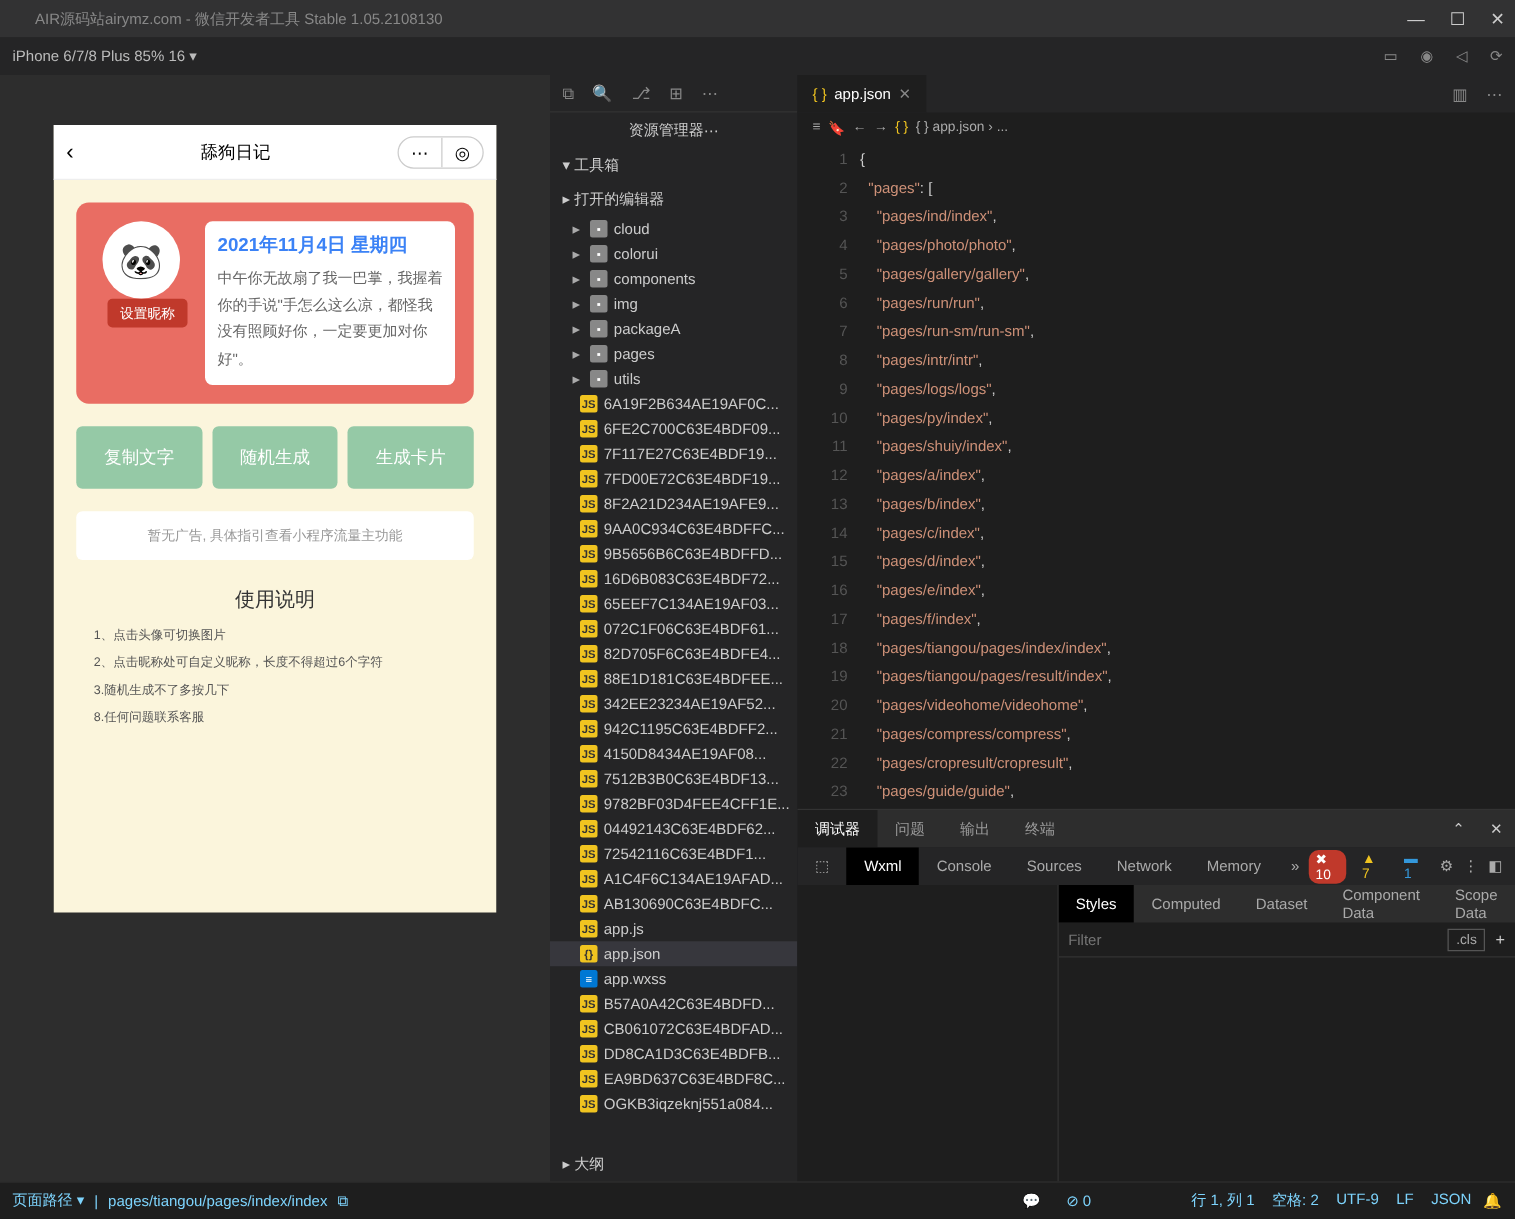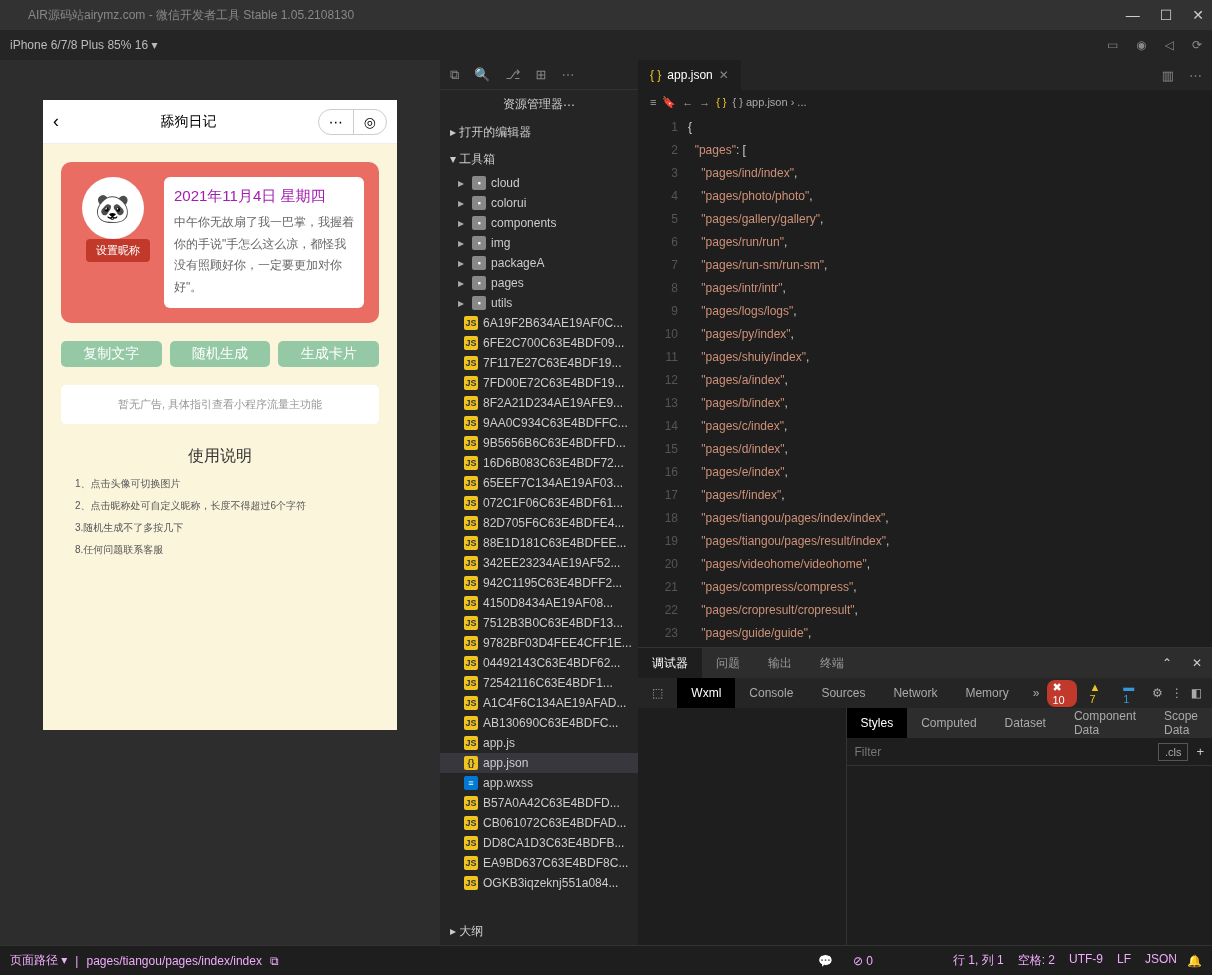--- a/index.html
+++ b/index.html
@@ -18,25 +18,25 @@
 .phone-status{height:20px;background:#fff;display:flex;align-items:center;justify-content:space-between;padding:0 10px;font-size:11px;color:#000}
 .phone-nav{height:44px;background:#fff;display:flex;align-items:center;justify-content:space-between;padding:0 10px;color:#000;border-bottom:1px solid #eee}
 .phone-nav .back{font-size:18px}
 .phone-nav .ptitle{font-weight:400;font-size:14px}
 .phone-nav .capsule{display:flex;gap:0;border:1px solid #ccc;border-radius:15px;overflow:hidden}
 .phone-nav .capsule span{padding:4px 10px;font-size:14px}
 .card{margin:18px;background:#E96D63;border-radius:10px;padding:15px;display:flex;flex-direction:column}
 .card-top{display:flex;gap:14px}
 .avatar{width:62px;height:62px;background:#fff;border-radius:50%;flex-shrink:0;display:flex;align-items:center;justify-content:center;font-size:28px}
 .card-content{background:#fff;border-radius:6px;padding:10px;flex:1}
-.card-date{font-weight:normal;color:#a21caf;font-size:15px;margin-bottom:6px}
+.card-date{font-weight:bold;color:#3b82f6;font-size:15px;margin-bottom:6px}
 .card-text{color:#666;font-size:12px;line-height:1.8}
 .nickname{background:#c0392b;color:#fff;font-size:11px;padding:4px 10px;border-radius:4px;align-self:flex-start;margin-left:10px}
 .btns{display:flex;gap:8px;padding:0 18px}
-.btn{flex:1;background:#95C9A6;color:#fff;text-align:center;padding:4px 0;border-radius:5px;font-size:14px}
+.btn{flex:1;background:#95C9A6;color:#fff;text-align:center;padding:16px 0;border-radius:5px;font-size:14px}
 .adbox{margin:18px;background:#fff;border-radius:5px;padding:12px;text-align:center;color:#999;font-size:11px}
 .instructions{padding:4px 32px;color:#555}
 .instructions h4{text-align:center;font-size:16px;color:#333;margin-bottom:10px;font-weight:normal}
 .instructions p{font-size:10px;color:#555;margin:8px 0}
 .explorer{width:198px;background:#252526;display:flex;flex-direction:column;overflow:hidden}
 .exp-icons{height:30px;display:flex;align-items:center;gap:15px;padding:0 10px;color:#888;border-bottom:1px solid #333}
 .exp-header{padding:6px 10px;color:#ccc;font-size:12px;display:flex;justify-content:center;align-items:center}
 .exp-section{padding:5px 10px;color:#ccc;font-size:12px;cursor:pointer}
 .exp-section::before{content:"▸ ";color:#ccc}
 .exp-section.open::before{content:"▾ "}
@@ -72,21 +72,21 @@
 .badge{font-size:11px;padding:1px 5px;border-radius:8px}
 .badge.err{background:#c0392b;color:#fff}
 .badge.warn{color:#f0c420}
 .badge.info{color:#3498db}
 .styles-tabs{height:30px;background:#2d2d2d;display:flex;align-items:center;font-size:12px}
 .styles-tabs span{padding:0 14px;color:#aaa;cursor:pointer;height:100%;display:flex;align-items:center}
 .styles-tabs span.active{background:#000;color:#fff}
 .filter-row{height:28px;display:flex;align-items:center;padding:0 8px;border-bottom:1px solid #333}
 .filter-row input{flex:1;background:transparent;border:none;color:#ccc;font-size:12px;outline:none}
 .filter-row .cls{color:#aaa;font-size:11px;padding:2px 6px;border:1px solid #555;margin-right:8px}
-.bottombar{height:30px;background:#1e1e1e;display:flex;align-items:center;padding:0 10px;font-size:12px;color:#f0abfc;border-top:1px solid #333}
+.bottombar{height:30px;background:#1e1e1e;display:flex;align-items:center;padding:0 10px;font-size:12px;color:#7dd3fc;border-top:1px solid #333}
 .bottombar .path{flex:1;display:flex;gap:8px;align-items:center}
 .bottombar .stats{display:flex;gap:14px}
 .right-panel{display:flex;flex-direction:column;flex:1}
 </style>
 </head>
 <body>
 
 <div class="titlebar">
   <div class="title">AIR源码站airymz.com - 微信开发者工具 Stable 1.05.2108130</div>
   <div class="winctrl">
@@ -153,22 +153,22 @@
       <span>⧉</span>
       <span>🔍</span>
       <span>⎇</span>
       <span>⊞</span>
       <span>⋯</span>
     </div>
     <div class="exp-header">
       <span>资源管理器</span>
       <span>⋯</span>
     </div>
+    <div class="exp-section open">工具箱</div>
     <div class="exp-section">打开的编辑器</div>
-    <div class="exp-section open">工具箱</div>
     <div class="tree" id="tree">
         <div class="tree-item folder"><span class="ficon fold">▪</span>cloud</div>
         <div class="tree-item folder"><span class="ficon fold">▪</span>colorui</div>
         <div class="tree-item folder"><span class="ficon fold">▪</span>components</div>
         <div class="tree-item folder"><span class="ficon fold">▪</span>img</div>
         <div class="tree-item folder"><span class="ficon fold">▪</span>packageA</div>
         <div class="tree-item folder"><span class="ficon fold">▪</span>pages</div>
         <div class="tree-item folder"><span class="ficon fold">▪</span>utils</div>
         <div class="tree-item"><span class="ficon js">JS</span>6A19F2B634AE19AF0C...</div>
         <div class="tree-item"><span class="ficon js">JS</span>6FE2C700C63E4BDF09...</div>

